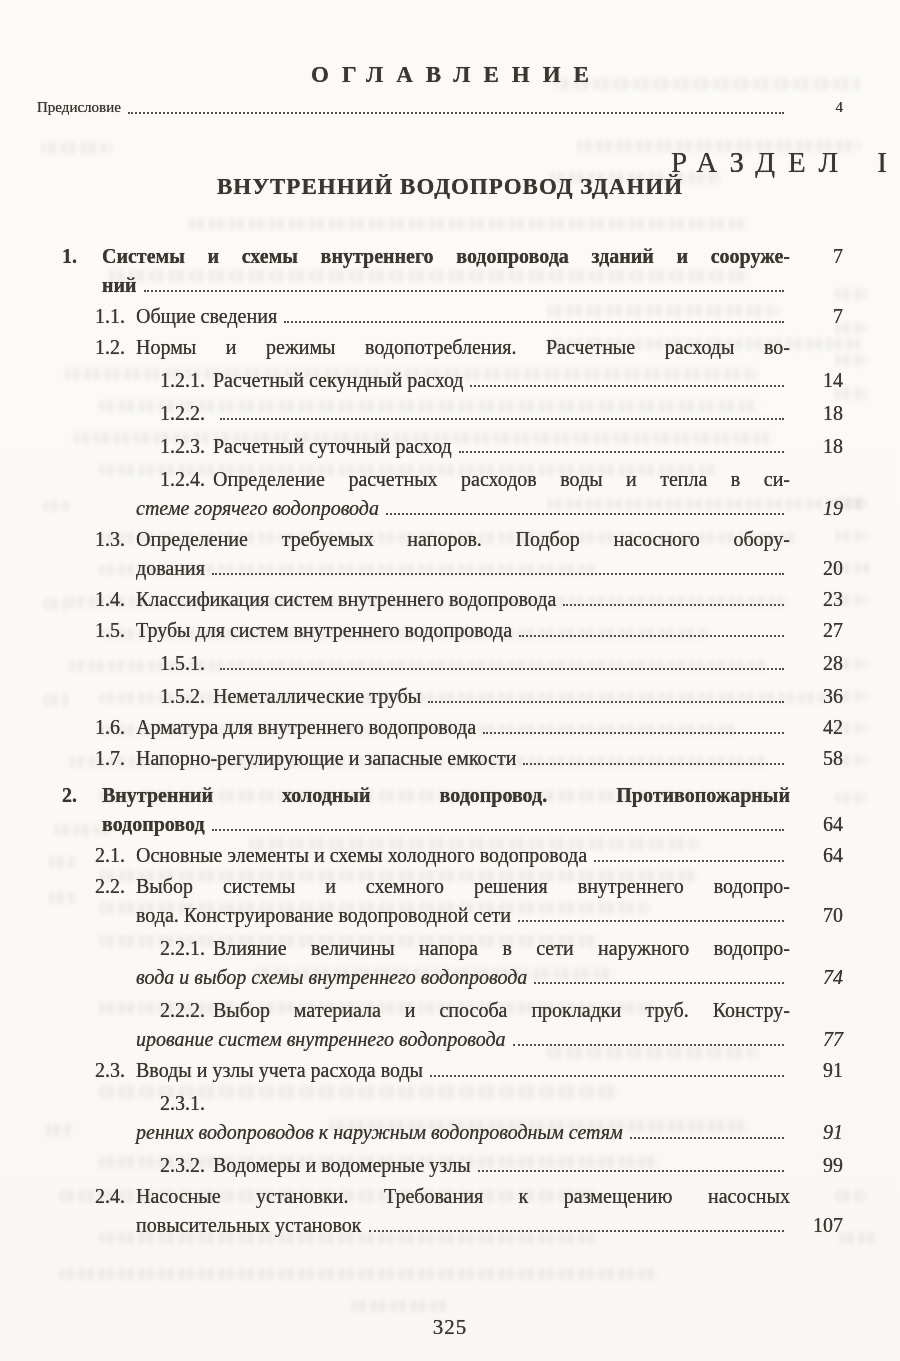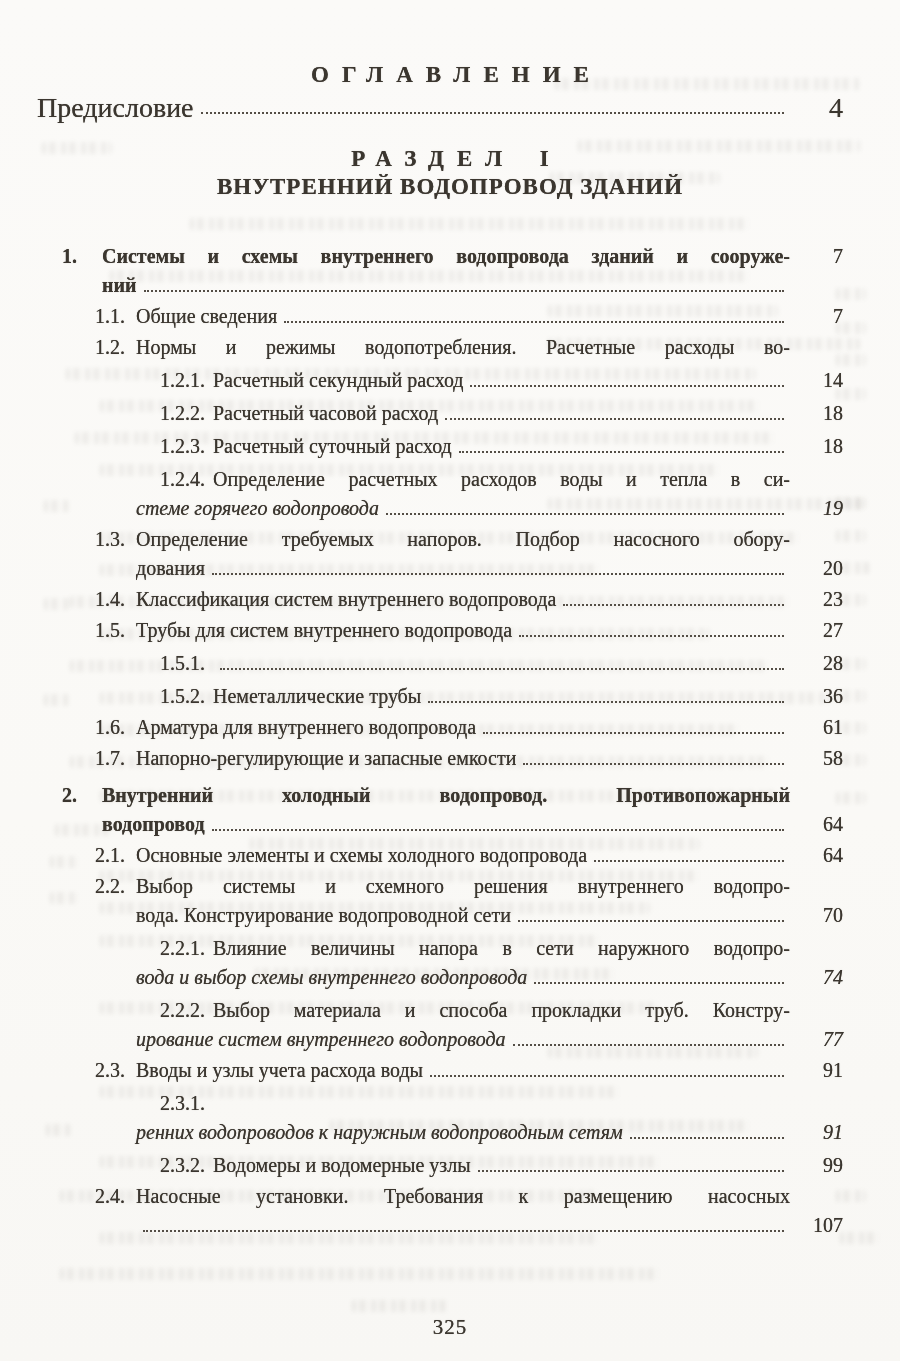--- a/index.html
+++ b/index.html
@@ -26,32 +26,32 @@
   }
 
   
   .toc-title {
     position:absolute; top:62px; left:0; width:100%;
     text-align:center; font-size:23px; font-weight:bold;
     letter-spacing:13px; text-indent:13px;
   }
   .section-kicker {
     position:absolute; top:146px; left:0; width:100%;
-    text-align:center; font-size:23px; font-weight:bold;
+    text-align:right; font-size:29px; font-weight:normal;
     letter-spacing:13px; word-spacing:6px; text-indent:13px;
   }
   .section-title {
     position:absolute; top:174px; left:0; width:100%;
     text-align:center; font-size:23px; font-weight:bold; letter-spacing:1px;
   }
 
   
   .preface-row {
     position:absolute; top:93px; left:37px; width:806px;
-    display:flex; align-items:center; font-size:28px; line-height:29px;
+    display:flex; align-items:center; font-size:15px; line-height:29px;
   }
 
   
   .entries { position:absolute; top:234px; left:37px; width:806px; }
   .row { display:flex; align-items:baseline; font-size:20px; line-height:29px; }
   .row.b { font-weight:bold; }
   .num { flex:none; }
   .l1       { padding-left:25px; } .l1 .num { width:40px; }
   .l1.cont  { padding-left:65px; }
   .l2       { padding-left:58px; } .l2 .num { width:41px; }
@@ -174,21 +174,20 @@
         <span class="pg"></span>
       </div>
       <div class="row l3 mt4">
         <span class="num">1.2.1.</span>
         <span class="txt">Расчетный секундный расход</span>
         <span class="leader"></span>
         <span class="pg">14</span>
       </div>
       <div class="row l3 mt4">
         <span class="num">1.2.2.</span>
-        <span class="txt">Расчетный часовой расход</span>
         <span class="leader"></span>
         <span class="pg">18</span>
       </div>
       <div class="row l3 mt4">
         <span class="num">1.2.3.</span>
         <span class="txt">Расчетный суточный расход</span>
         <span class="leader"></span>
         <span class="pg">18</span>
       </div>
       <div class="row l3 mt4">
@@ -231,21 +230,21 @@
       <div class="row l3 mt4">
         <span class="num">1.5.2.</span>
         <span class="txt">Неметаллические трубы</span>
         <span class="leader"></span>
         <span class="pg">36</span>
       </div>
       <div class="row l2 mt2">
         <span class="num">1.6.</span>
         <span class="txt">Арматура для внутреннего водопровода</span>
         <span class="leader"></span>
-        <span class="pg">61</span>
+        <span class="pg">42</span>
       </div>
       <div class="row l2 mt2">
         <span class="num">1.7.</span>
         <span class="txt">Напорно-регулирующие и запасные емкости</span>
         <span class="leader"></span>
         <span class="pg">58</span>
       </div>
       <div class="row l1 b mt8">
         <span class="num">2.</span>
         <span class="txt stretch">Внутренний холодный водопровод. Противопожарный</span>
@@ -312,19 +311,20 @@
         <span class="txt">Водомеры и водомерные узлы</span>
         <span class="leader"></span>
         <span class="pg">99</span>
       </div>
       <div class="row l2 mt2">
         <span class="num">2.4.</span>
         <span class="txt stretch">Насосные установки. Требования к размещению насосных</span>
         <span class="pg"></span>
       </div>
       <div class="row l2 cont">
+        <span class="txt">повысительных установок</span>
         <span class="leader"></span>
         <span class="pg">107</span>
       </div>
     </div>
 
   <div class="footer-num">325</div>
 </div>
 
 </body></html>

